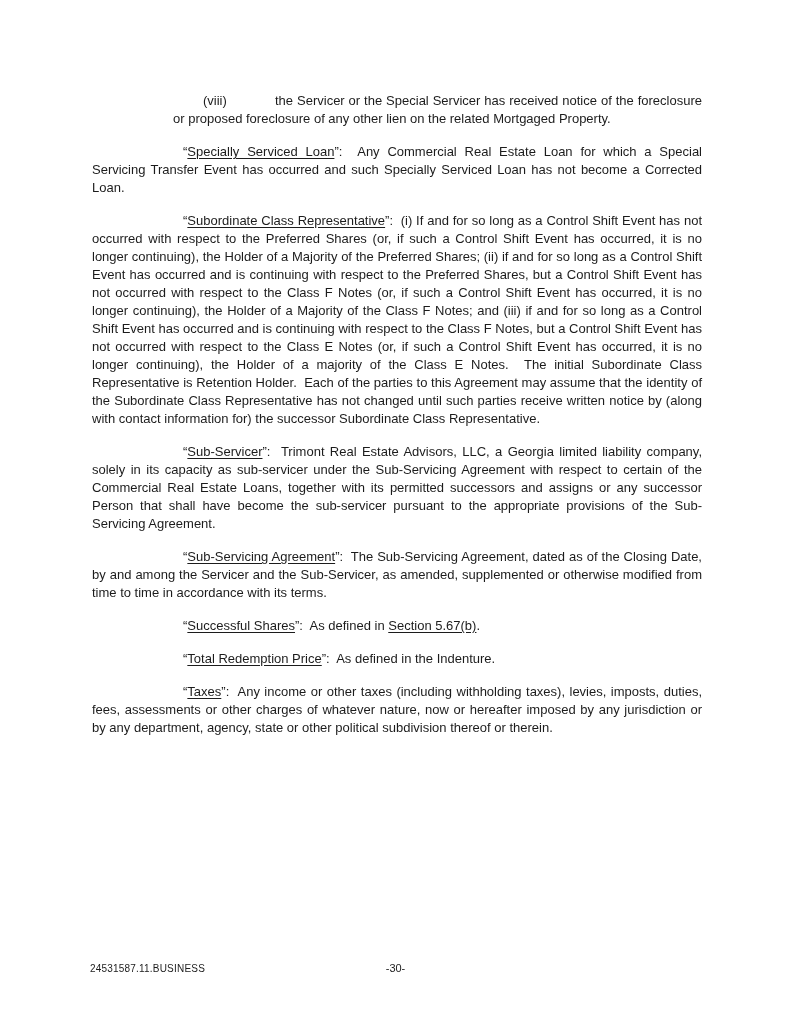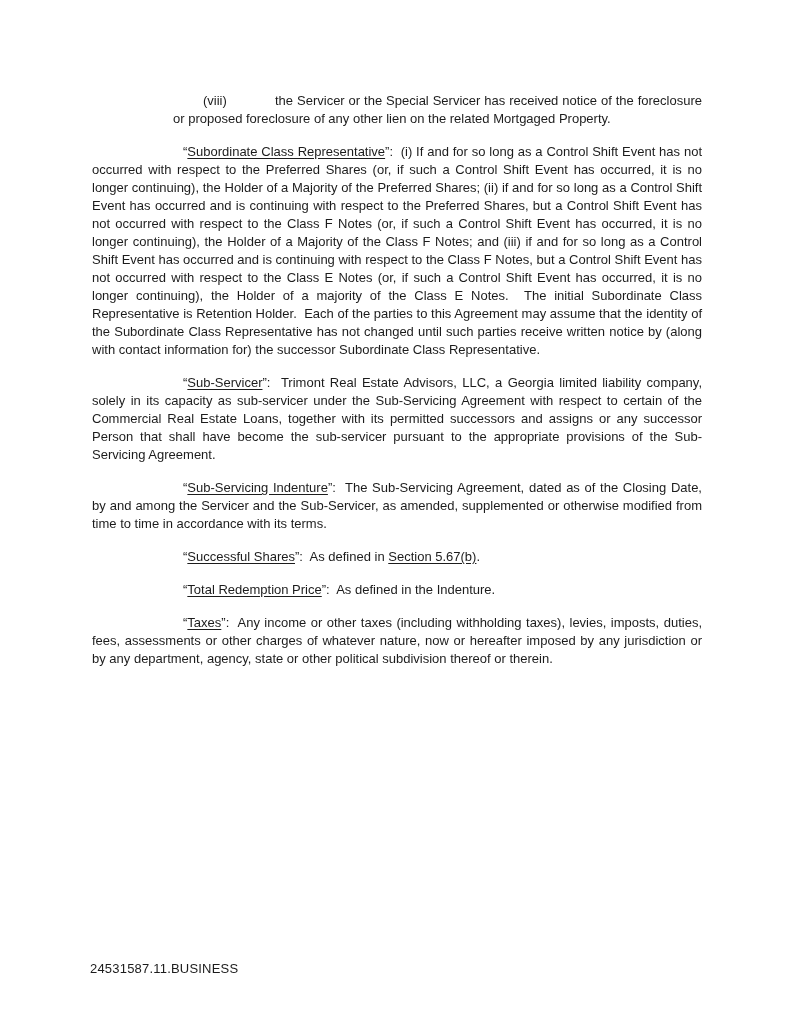--- a/index.html
+++ b/index.html
@@ -45,41 +45,43 @@
     text-indent: 0;
   }
   .u {
     text-decoration: underline;
     text-underline-offset: 2px;
   }
   .footer-left {
     position: absolute;
     left: 90px;
     top: 962px;
-    font-size: 13px;
+    font-size: 10px;
     line-height: 13px;
     letter-spacing: 0.2px;
   }
   .footer-center {
     position: absolute;
     left: 0;
     top: 962px;
     width: 791px;
     text-align: center;
     font-size: 11px;
     line-height: 13px;
   }
 </style>
 </head>
 <body>
 
 <div class="page">
   <div class="content" id="doc-body">
       <p class="para listitem"><span class="marker">(viii)</span><span>the Servicer or the Special Servicer has received notice of the foreclosure or proposed foreclosure of any other lien on the related Mortgaged Property.</span></p>
+      <p class="para def"><span>“</span><span class="u">Specially Serviced Loan</span><span>”:&nbsp; Any Commercial Real Estate Loan for which a Special Servicing Transfer Event has occurred and such Specially Serviced Loan has not become a Corrected Loan.</span></p>
       <p class="para def"><span>“</span><span class="u">Subordinate Class Representative</span><span>”:&nbsp; (i) If and for so long as a Control Shift Event has not occurred with respect to the Preferred Shares (or, if such a Control Shift Event has occurred, it is no longer continuing), the Holder of a Majority of the Preferred Shares; (ii) if and for so long as a Control Shift Event has occurred and is continuing with respect to the Preferred Shares, but a Control Shift Event has not occurred with respect to the Class F Notes (or, if such a Control Shift Event has occurred, it is no longer continuing), the Holder of a Majority of the Class F Notes; and (iii) if and for so long as a Control Shift Event has occurred and is continuing with respect to the Class F Notes, but a Control Shift Event has not occurred with respect to the Class E Notes (or, if such a Control Shift Event has occurred, it is no longer continuing), the Holder of a majority of the Class E Notes.&nbsp; The initial Subordinate Class Representative is Retention Holder.&nbsp; Each of the parties to this Agreement may assume that the identity of the Subordinate Class Representative has not changed until such parties receive written notice by (along with contact information for) the successor Subordinate Class Representative.</span></p>
       <p class="para def"><span>“</span><span class="u">Sub-Servicer</span><span>”:&nbsp; Trimont Real Estate Advisors, LLC, a Georgia limited liability company, solely in its capacity as sub-servicer under the Sub-Servicing Agreement with respect to certain of the Commercial Real Estate Loans, together with its permitted successors and assigns or any successor Person that shall have become the sub-servicer pursuant to the appropriate provisions of the Sub-Servicing Agreement.</span></p>
-      <p class="para def"><span>“</span><span class="u">Sub-Servicing Indenture</span><span>”:&nbsp; The Sub-Servicing Agreement, dated as of the Closing Date, by and among the Servicer and the Sub-Servicer, as amended, supplemented or otherwise modified from time to time in accordance with its terms.</span></p>
+      <p class="para def"><span>“</span><span class="u">Sub-Servicing Agreement</span><span>”:&nbsp; The Sub-Servicing Agreement, dated as of the Closing Date, by and among the Servicer and the Sub-Servicer, as amended, supplemented or otherwise modified from time to time in accordance with its terms.</span></p>
       <p class="para def"><span>“</span><span class="u">Successful Shares</span><span>”:&nbsp; As defined in </span><span class="u">Section 5.67(b)</span><span>.</span></p>
       <p class="para def"><span>“</span><span class="u">Total Redemption Price</span><span>”:&nbsp; As defined in the Indenture.</span></p>
       <p class="para def"><span>“</span><span class="u">Taxes</span><span>”:&nbsp; Any income or other taxes (including withholding taxes), levies, imposts, duties, fees, assessments or other charges of whatever nature, now or hereafter imposed by any jurisdiction or by any department, agency, state or other political subdivision thereof or therein.</span></p>
     </div>
   <div class="footer-left">24531587.11.BUSINESS</div>
+  <div class="footer-center">-30-</div>
 </div>
 
 </body></html>

